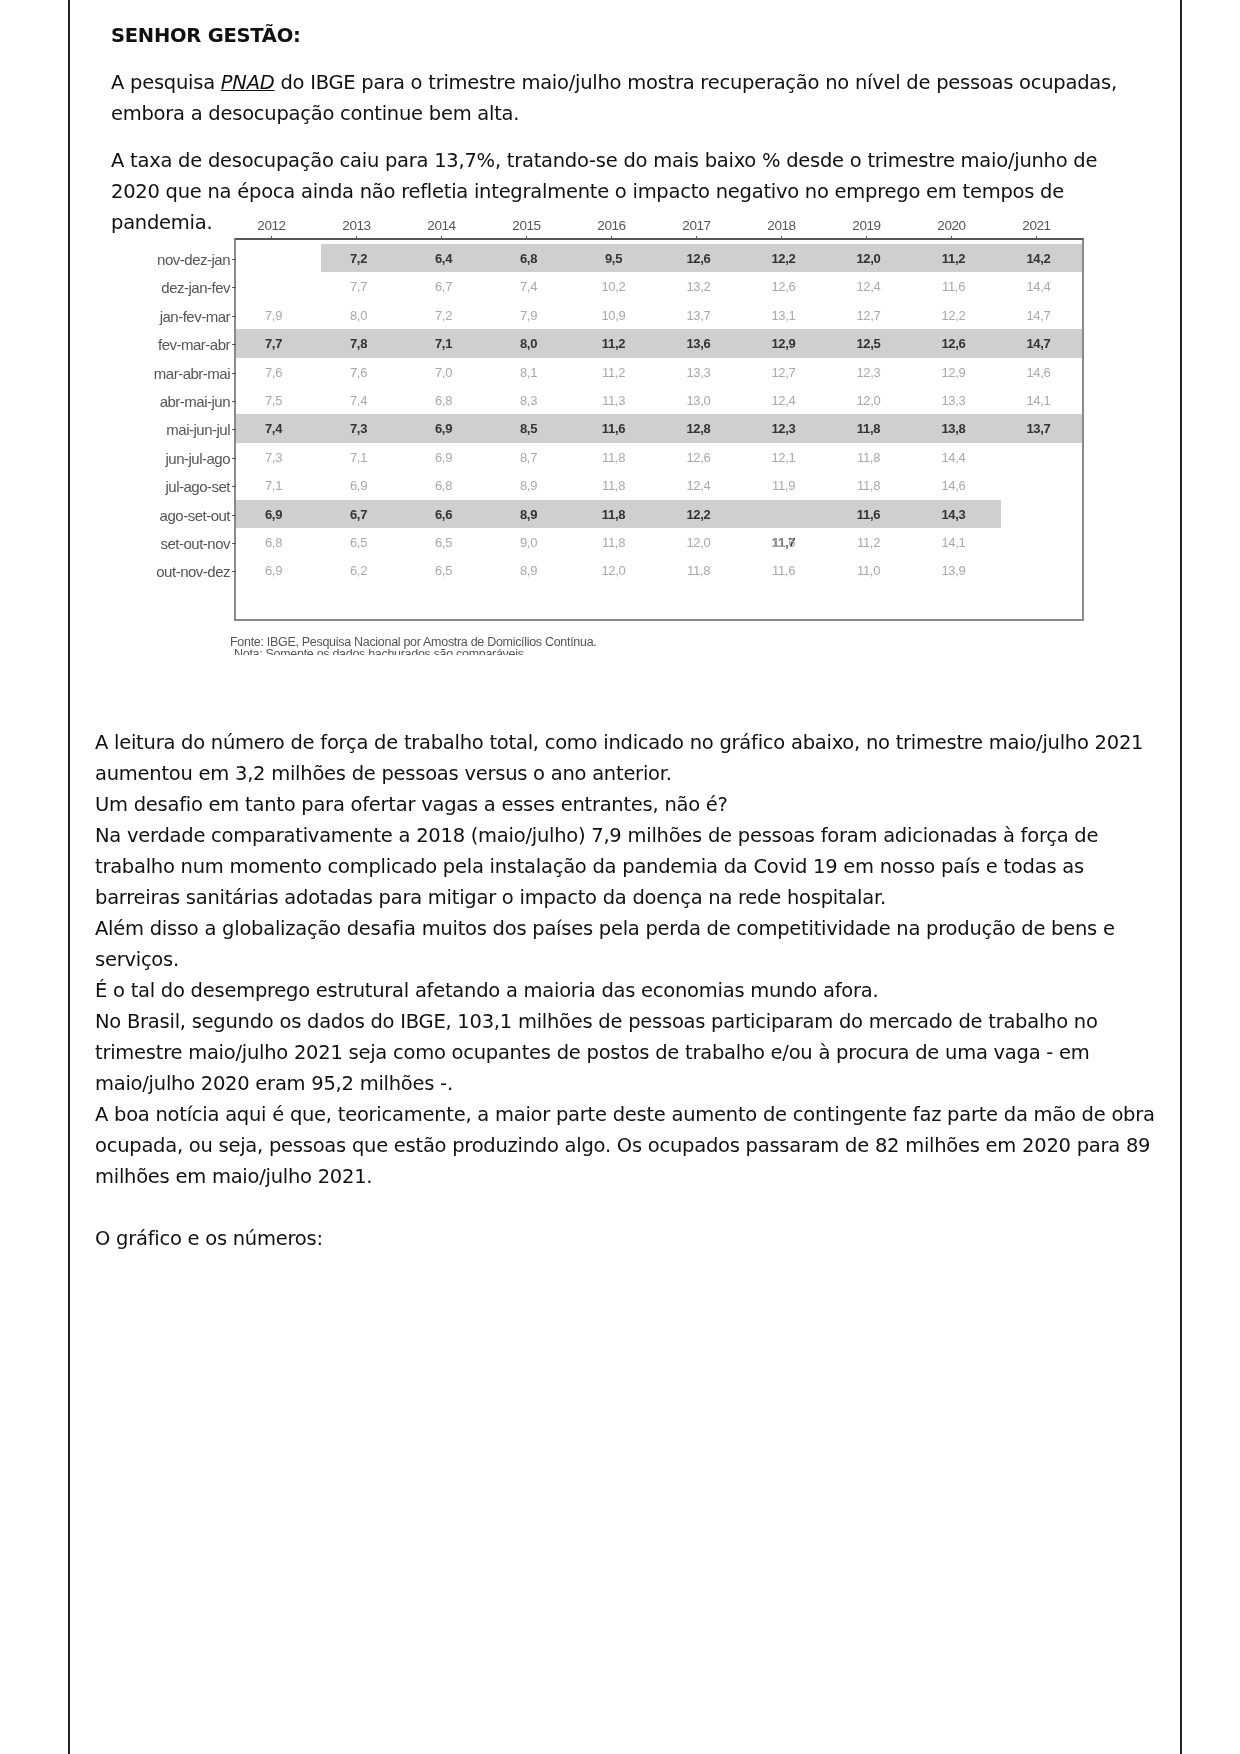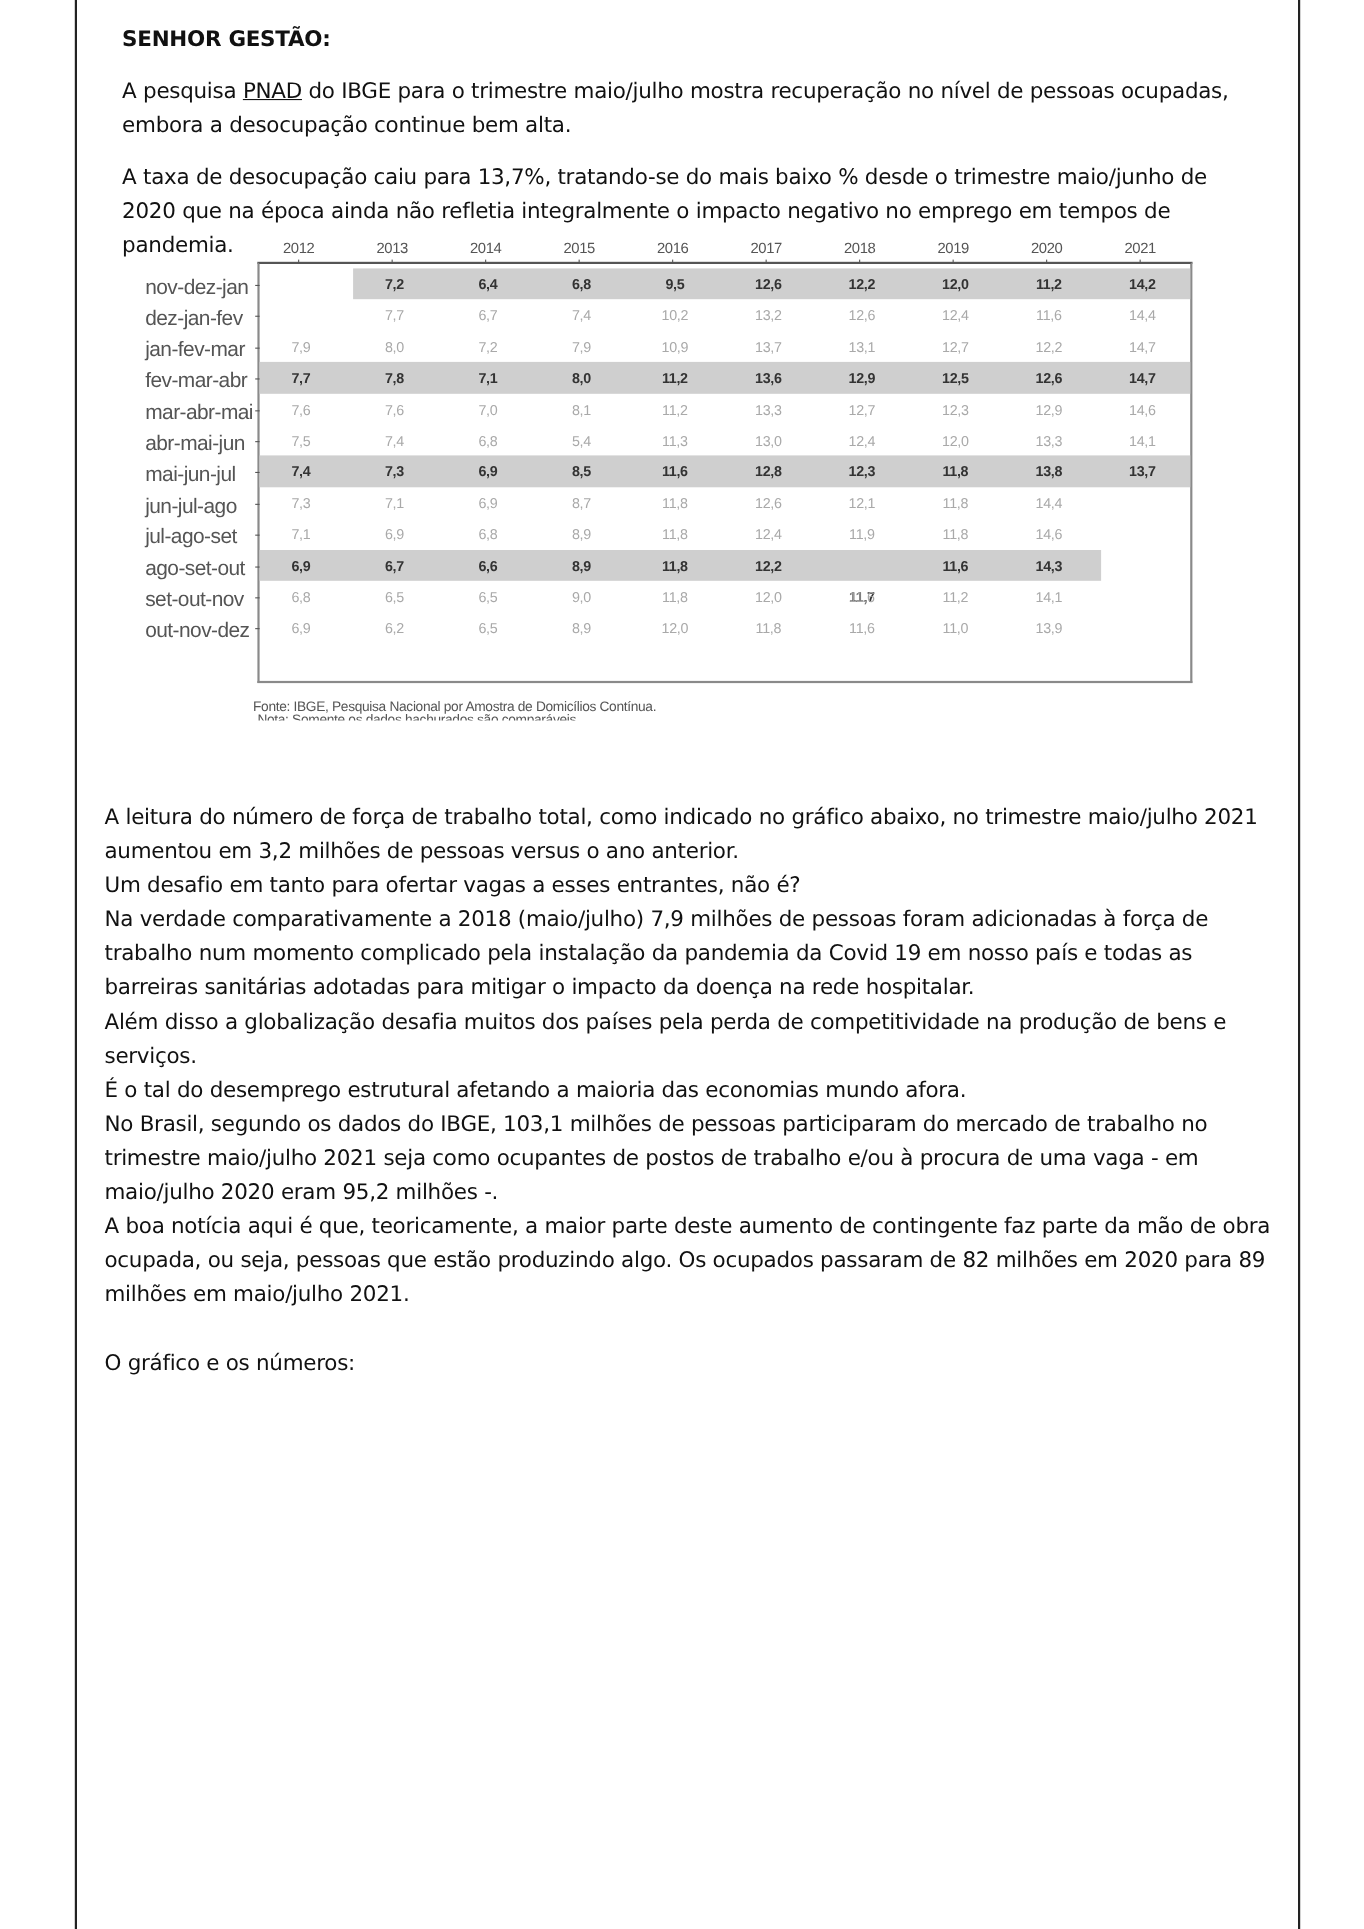--- a/index.html
+++ b/index.html
@@ -12,21 +12,21 @@
       position: absolute; left: 68px; top: 0; width: 1114px; height: 1754px;
       border-left: 2px solid #222; border-right: 2px solid #222;
       box-sizing: border-box;
     }
     .content {
       position: absolute; left: 95px; top: 4px; width: 1060px;
       font-size: 19.5px; line-height: 31px; letter-spacing: -0.25px;
     }
     .content p { margin: 16px; }
     .heading { font-weight: bold; }
-    .pnad-link { text-decoration: underline; color: #111; cursor: pointer; }
+    .pnad-link { text-decoration: underline; color: #111; cursor: pointer; font-style: italic; }
     .spacer { height: 31px; }
 
     
     .figure {
       position: absolute; left: 130px; top: 214px; width: 960px; height: 460px;
       font-family: "Liberation Sans", sans-serif;
     }
     .years {
       position: absolute; left: 104px; top: 0; width: 850px; height: 24px;
     }
@@ -41,22 +41,22 @@
       position: absolute; left: 104px; top: 24px; width: 850px; height: 383px;
       border: 2px solid #8a8a8a; box-sizing: border-box; border-top-color: #555;
     }
     .row {
       position: absolute; left: 0; height: 31.5px; width: 100%;
     }
     .row-band {
       position: absolute; top: 0; height: 100%; background: #cfcfcf;
     }
     .row-label {
-      position: absolute; left: -104px; width: 98px; top: 7px;
-      font-size: 19px; color: #555; letter-spacing: -0.5px;
+      position: absolute; left: -104px; width: 98px; text-align: right; top: 7px;
+      font-size: 15px; color: #555; letter-spacing: -0.5px;
     }
     .row-label::after {
       content: ""; position: absolute; right: -6px; top: 8px; width: 4px; height: 1px; background: #555;
     }
     .cell {
       position: absolute; top: 7px; width: 60px; margin-left: -30px; text-align: center;
       font-size: 13px; letter-spacing: -0.3px; color: #a9a9a9;
     }
     .row.comparable .cell { color: #333; font-weight: bold; }
     .note {
@@ -159,21 +159,21 @@
         <div class="cell" style="left: 547.5px;">12,7</div>
         <div class="cell" style="left: 632.5px;">12,3</div>
         <div class="cell" style="left: 717.5px;">12,9</div>
         <div class="cell" style="left: 802.5px;">14,6</div>
       </div>
       <div class="row" style="top: 146px; height: 28.4px;">
         <div class="row-label">abr-mai-jun</div>
         <div class="cell" style="left: 37.5px;">7,5</div>
         <div class="cell" style="left: 122.5px;">7,4</div>
         <div class="cell" style="left: 207.5px;">6,8</div>
-        <div class="cell" style="left: 292.5px;">5,4</div>
+        <div class="cell" style="left: 292.5px;">8,3</div>
         <div class="cell" style="left: 377.5px;">11,3</div>
         <div class="cell" style="left: 462.5px;">13,0</div>
         <div class="cell" style="left: 547.5px;">12,4</div>
         <div class="cell" style="left: 632.5px;">12,0</div>
         <div class="cell" style="left: 717.5px;">13,3</div>
         <div class="cell" style="left: 802.5px;">14,1</div>
       </div>
       <div class="row comparable" style="top: 174.4px; height: 28.4px;">
         <div class="row-band" style="left: 0px; width: 846px;"></div>
         <div class="row-label">mai-jun-jul</div>

